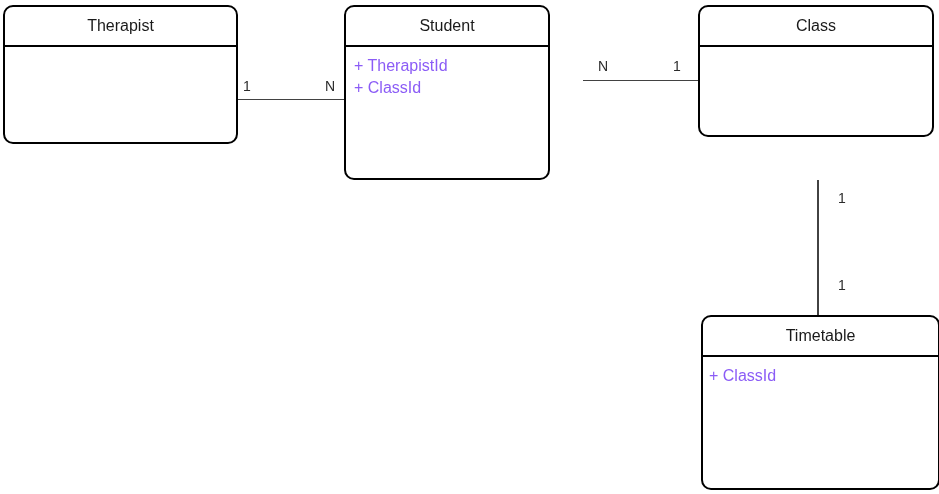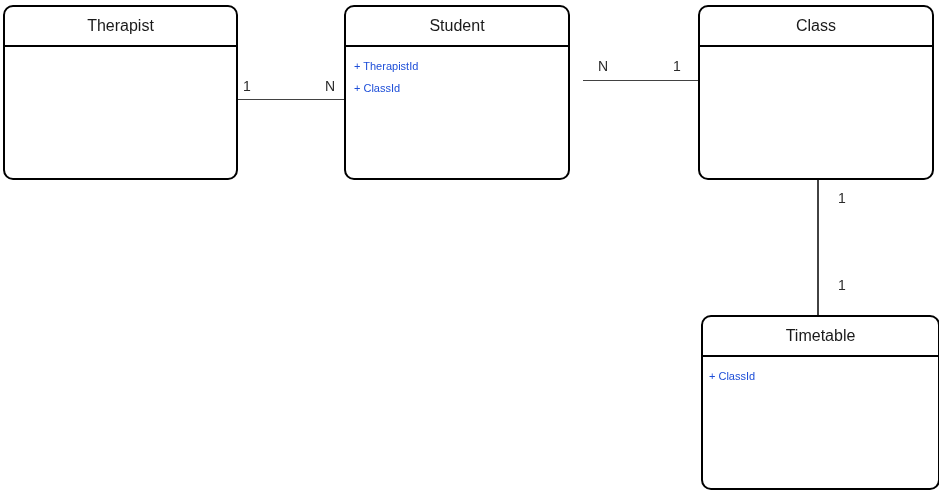--- a/index.html
+++ b/index.html
@@ -28,27 +28,27 @@
     height: 38px;
     border-bottom: 2px solid #000000;
     display: flex;
     align-items: center;
     justify-content: center;
     font-size: 16px;
     color: #1a1a1a;
   }
   .entity-body {
     padding: 8px 8px;
-    font-size: 11px;
+    font-size: 16px;
     line-height: 22px;
-    color: #1d4ed8;
+    color: #8b5cf6;
   }
-  #entity-therapist { left: 3px;   top: 5px;   width: 235px; height: 175px; }
-  #entity-student   { left: 344px; top: 5px;   width: 226px; height: 175px; }
-  #entity-class     { left: 698px; top: 5px;   width: 236px; height: 175px; }
+  #entity-therapist { left: 3px;   top: 5px;   width: 235px; height: 139px; }
+  #entity-student   { left: 344px; top: 5px;   width: 206px; height: 175px; }
+  #entity-class     { left: 698px; top: 5px;   width: 236px; height: 132px; }
   #entity-timetable { left: 701px; top: 315px; width: 239px; height: 175px; }
   #entity-timetable .entity-body { padding-left: 6px; }
 
   
   .conn {
     position: absolute;
     background: #424242;
   }
   #conn-therapist-student { left: 238px; top: 99px;  width: 106px; height: 1px; }
   #conn-student-class     { left: 583px; top: 80px;  width: 115px; height: 1px; }

